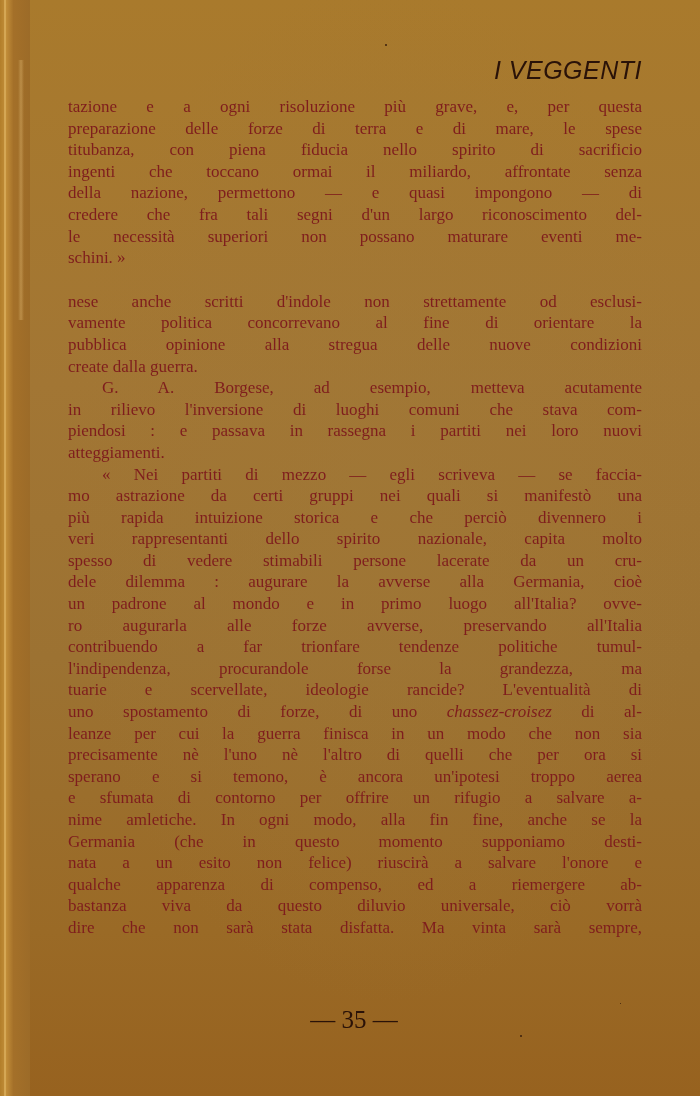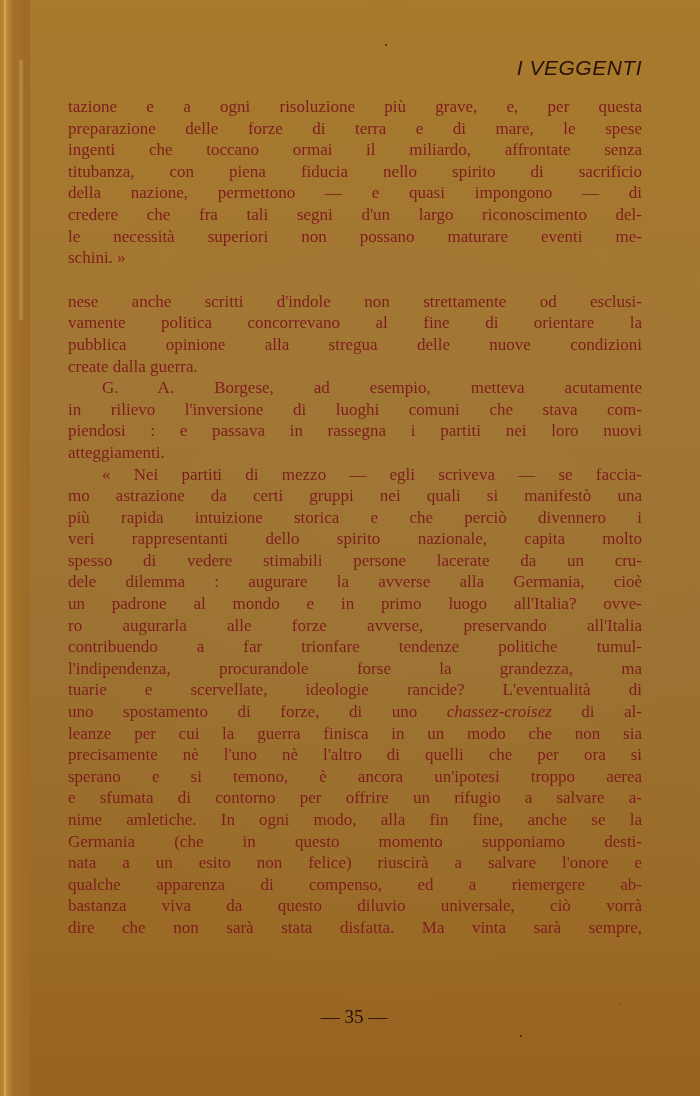--- a/index.html
+++ b/index.html
@@ -33,21 +33,21 @@
       left: 18px; top: 60px;
       width: 6px; height: 260px;
       background: linear-gradient(90deg, rgba(235,200,130,0.0), rgba(235,200,130,0.35), rgba(235,200,130,0.0));
     }
     .running-head {
       position: absolute;
       right: 58px;
       top: 56px;
       font-family: "Liberation Sans", "DejaVu Sans", sans-serif;
       font-style: italic;
-      font-size: 21px;
+      font-size: 25px;
       letter-spacing: 0.5px;
       color: #2a1208;
     }
     .text-block {
       position: absolute;
       left: 68px;
       top: 96px;
       width: 574px;
       color: #7f1d1d;
       font-family: "Liberation Serif", "DejaVu Serif", serif;
@@ -74,21 +74,21 @@
     .italic {
       font-style: italic;
     }
     .folio {
       position: absolute;
       left: 0; right: 0;
       top: 1006px;
       text-align: center;
       padding-left: 8px;
       font-family: "Liberation Serif", "DejaVu Serif", serif;
-      font-size: 19px;
+      font-size: 25px;
       color: #2a1208;
     }
     .speck {
       position: absolute;
       width: 2px; height: 2px;
       border-radius: 50%;
       background: #3a1f0c;
     }
   </style>
 </head>
@@ -99,22 +99,22 @@
   <div class="binding-shadow"></div>
 </div>
 
 <div class="running-head">I VEGGENTI</div>
 
 <div class="text-block">
 
   <div>
     <span class="line">tazione e a ogni risoluzione più grave, e, per questa</span>
     <span class="line">preparazione delle forze di terra e di mare, le spese</span>
+    <span class="line">titubanza, con piena fiducia nello spirito di sacrificio</span>
     <span class="line">ingenti che toccano ormai il miliardo, affrontate senza</span>
-    <span class="line">titubanza, con piena fiducia nello spirito di sacrificio</span>
     <span class="line">della nazione, permettono — e quasi impongono — di</span>
     <span class="line">credere che fra tali segni d'un largo riconoscimento del-</span>
     <span class="line">le necessità superiori non possano maturare eventi me-</span>
     <span class="line last">schini. »</span>
   </div>
 
   <div class="para-gap"></div>
 
   <div>
     <span class="line">nese anche scritti d'indole non strettamente od esclusi-</span>

